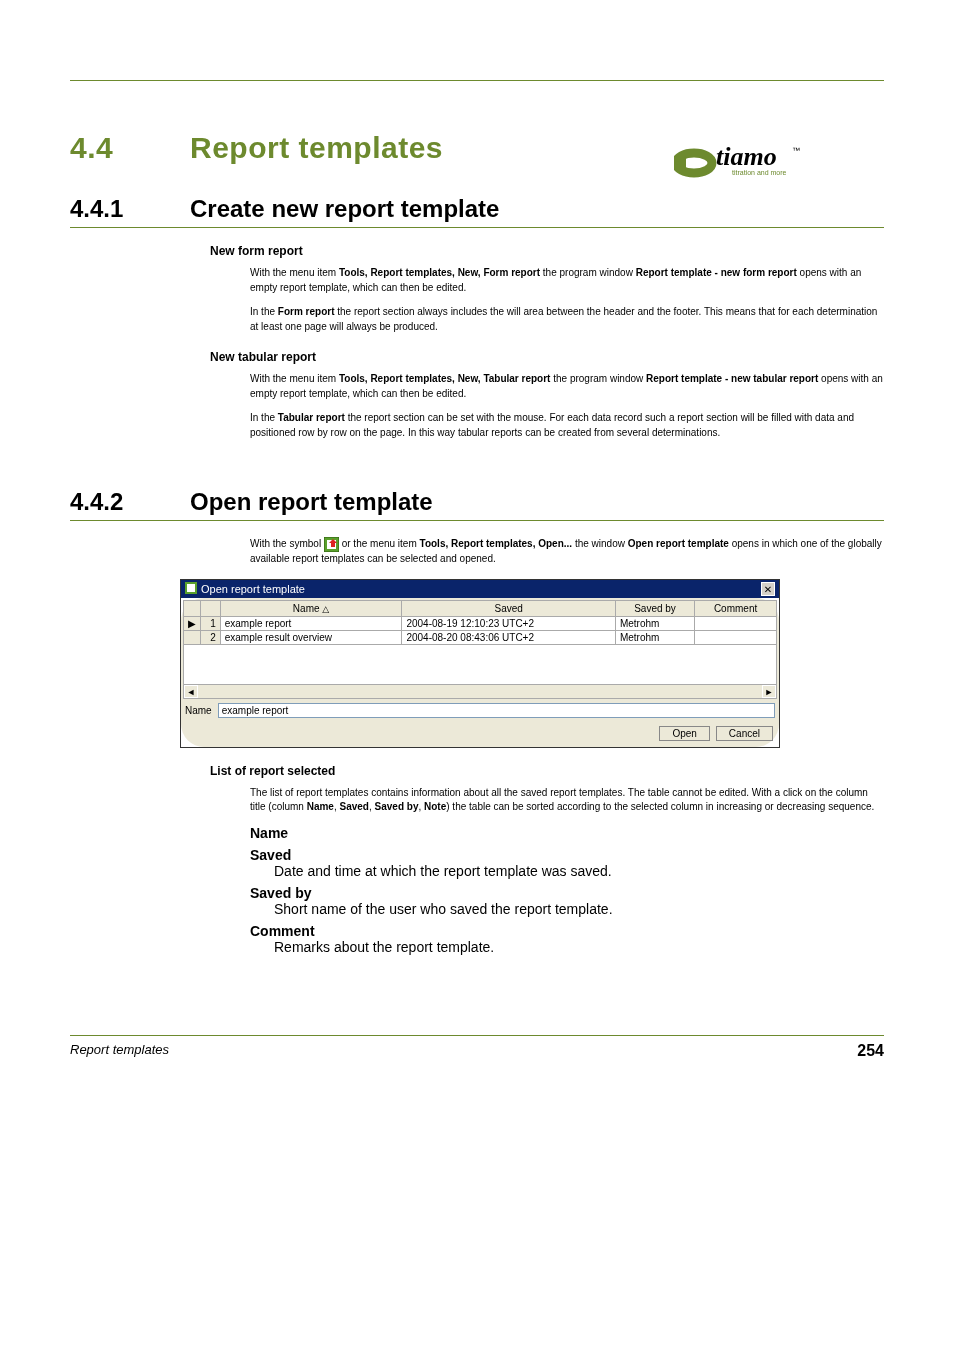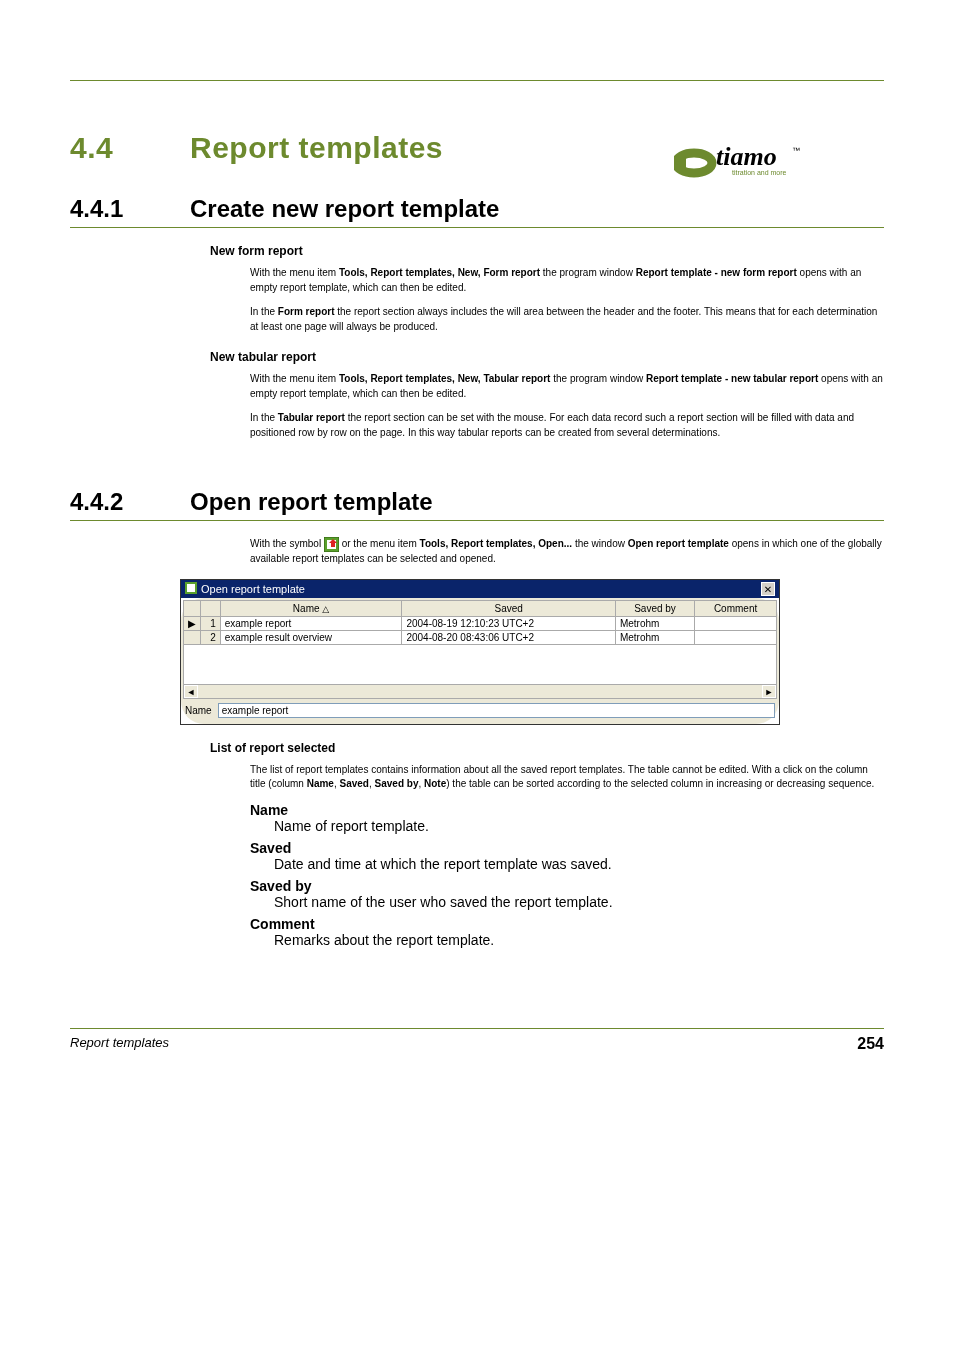--- a/index.html
+++ b/index.html
@@ -139,31 +139,34 @@
     </table>
     <div class="grid-pad"></div>
     <div class="hscroll">
       <span>◄</span>
       <span>►</span>
     </div>
     <div class="name-row">
       <span>Name</span>
       <input type="text" value="example report" style="">
     </div>
+    <div class="btn-row">
+      <button>Open</button>
+      <button>Cancel</button>
+    </div>
   </div>
 </div>
 
 <h3 class="h3">List of report selected</h3>
 <p class="para">
   <span>The list of report templates contains information about all the saved report templates. The table cannot be edited. With a click on the column title (column </span><span class="b">Name</span><span>, </span><span class="b">Saved</span><span>, </span><span class="b">Saved by</span><span>, </span><span class="b">Note</span><span>) the table can be sorted according to the selected column in increasing or decreasing sequence.</span>
 </p>
 
 <div class="def-list">
   <div class="dt">Name</div>
-  <div class="dd">Name of report template.</div>
   <div class="dt">Saved</div>
   <div class="dd">Date and time at which the report template was saved.</div>
   <div class="dt">Saved by</div>
   <div class="dd">Short name of the user who saved the report template.</div>
   <div class="dt">Comment</div>
   <div class="dd">Remarks about the report template.</div>
 </div>
 
 <div class="page-footer">
   <span class="sec">Report templates</span>

